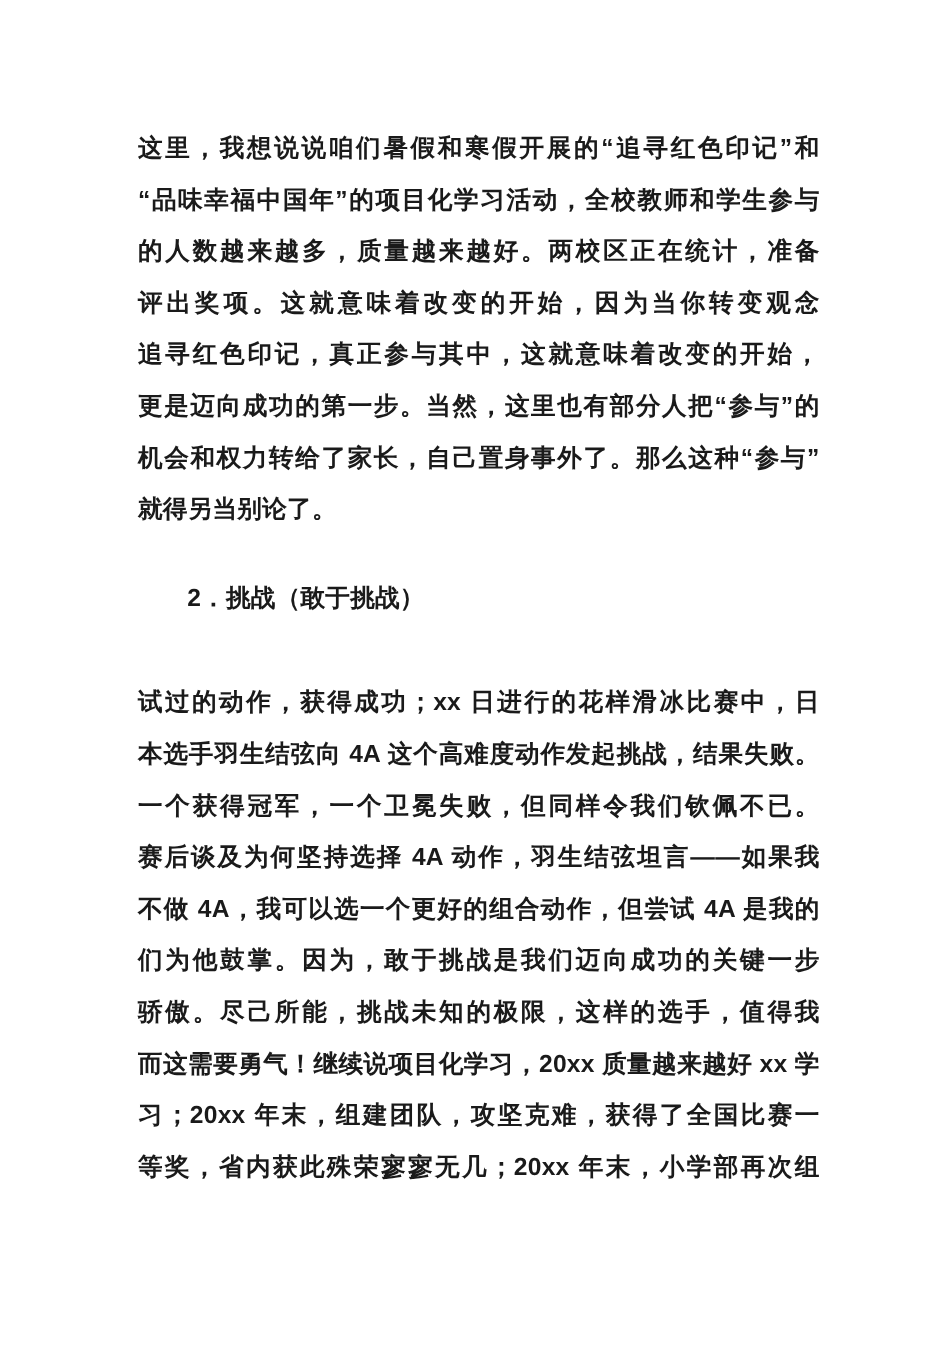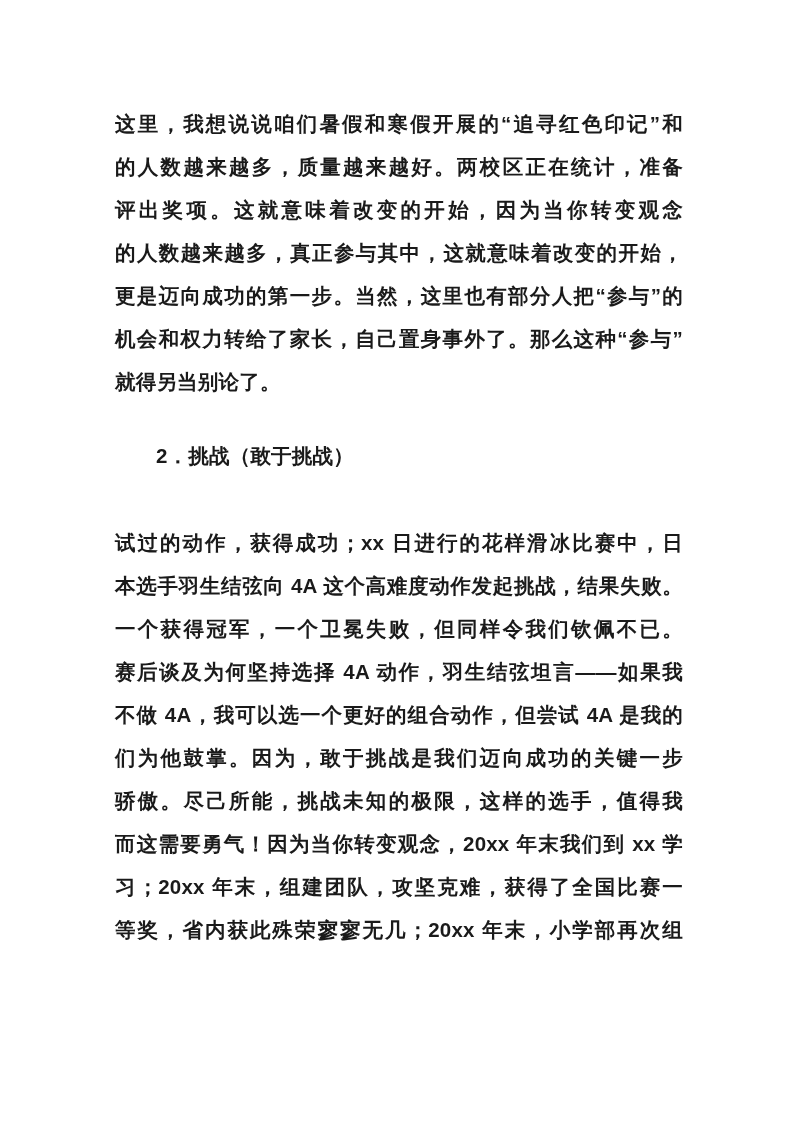--- a/index.html
+++ b/index.html
@@ -44,36 +44,37 @@
   }
   .line.indent { text-indent: 41px; }
 </style>
 </head>
 <body>
 
 <div class="page">
   <div class="text-block">
       <div class="paragraph">
         <div class="line justified">这里，我想说说咱们暑假和寒假开展的“追寻红色印记”和</div>
+        <div class="line justified">“品味幸福中国年”的项目化学习活动，全校教师和学生参与</div>
         <div class="line justified">的人数越来越多，质量越来越好。两校区正在统计，准备</div>
         <div class="line justified">评出奖项。这就意味着改变的开始，因为当你转变观念</div>
-        <div class="line justified">的人数越来越多，真正参与其中，这就意味着改变的开始，</div>
+        <div class="line justified">追寻红色印记，真正参与其中，这就意味着改变的开始，</div>
         <div class="line justified">更是迈向成功的第一步。当然，这里也有部分人把“参与”的</div>
         <div class="line justified">机会和权力转给了家长，自己置身事外了。那么这种“参与”</div>
         <div class="line flush-left">就得另当别论了。</div>
       </div>
       <div class="paragraph">
         <div class="line flush-left indent">2．挑战（敢于挑战）</div>
       </div>
       <div class="paragraph">
         <div class="line justified">试过的动作，获得成功；xx 日进行的花样滑冰比赛中，日</div>
         <div class="line justified">本选手羽生结弦向 4A 这个高难度动作发起挑战，结果失败。</div>
         <div class="line justified">一个获得冠军，一个卫冕失败，但同样令我们钦佩不已。</div>
         <div class="line justified">赛后谈及为何坚持选择 4A 动作，羽生结弦坦言——如果我</div>
         <div class="line justified">不做 4A，我可以选一个更好的组合动作，但尝试 4A 是我的</div>
         <div class="line justified">们为他鼓掌。因为，敢于挑战是我们迈向成功的关键一步</div>
         <div class="line justified">骄傲。尽己所能，挑战未知的极限，这样的选手，值得我</div>
-        <div class="line justified">而这需要勇气！因为当你转变观念，20xx 年末我们到 xx 学</div>
+        <div class="line justified">而这需要勇气！继续说项目化学习，20xx 质量越来越好 xx 学</div>
         <div class="line justified">习；20xx 年末，组建团队，攻坚克难，获得了全国比赛一</div>
         <div class="line justified">等奖，省内获此殊荣寥寥无几；20xx 年末，小学部再次组</div>
       </div>
     </div>
 </div>
 
 </body></html>

